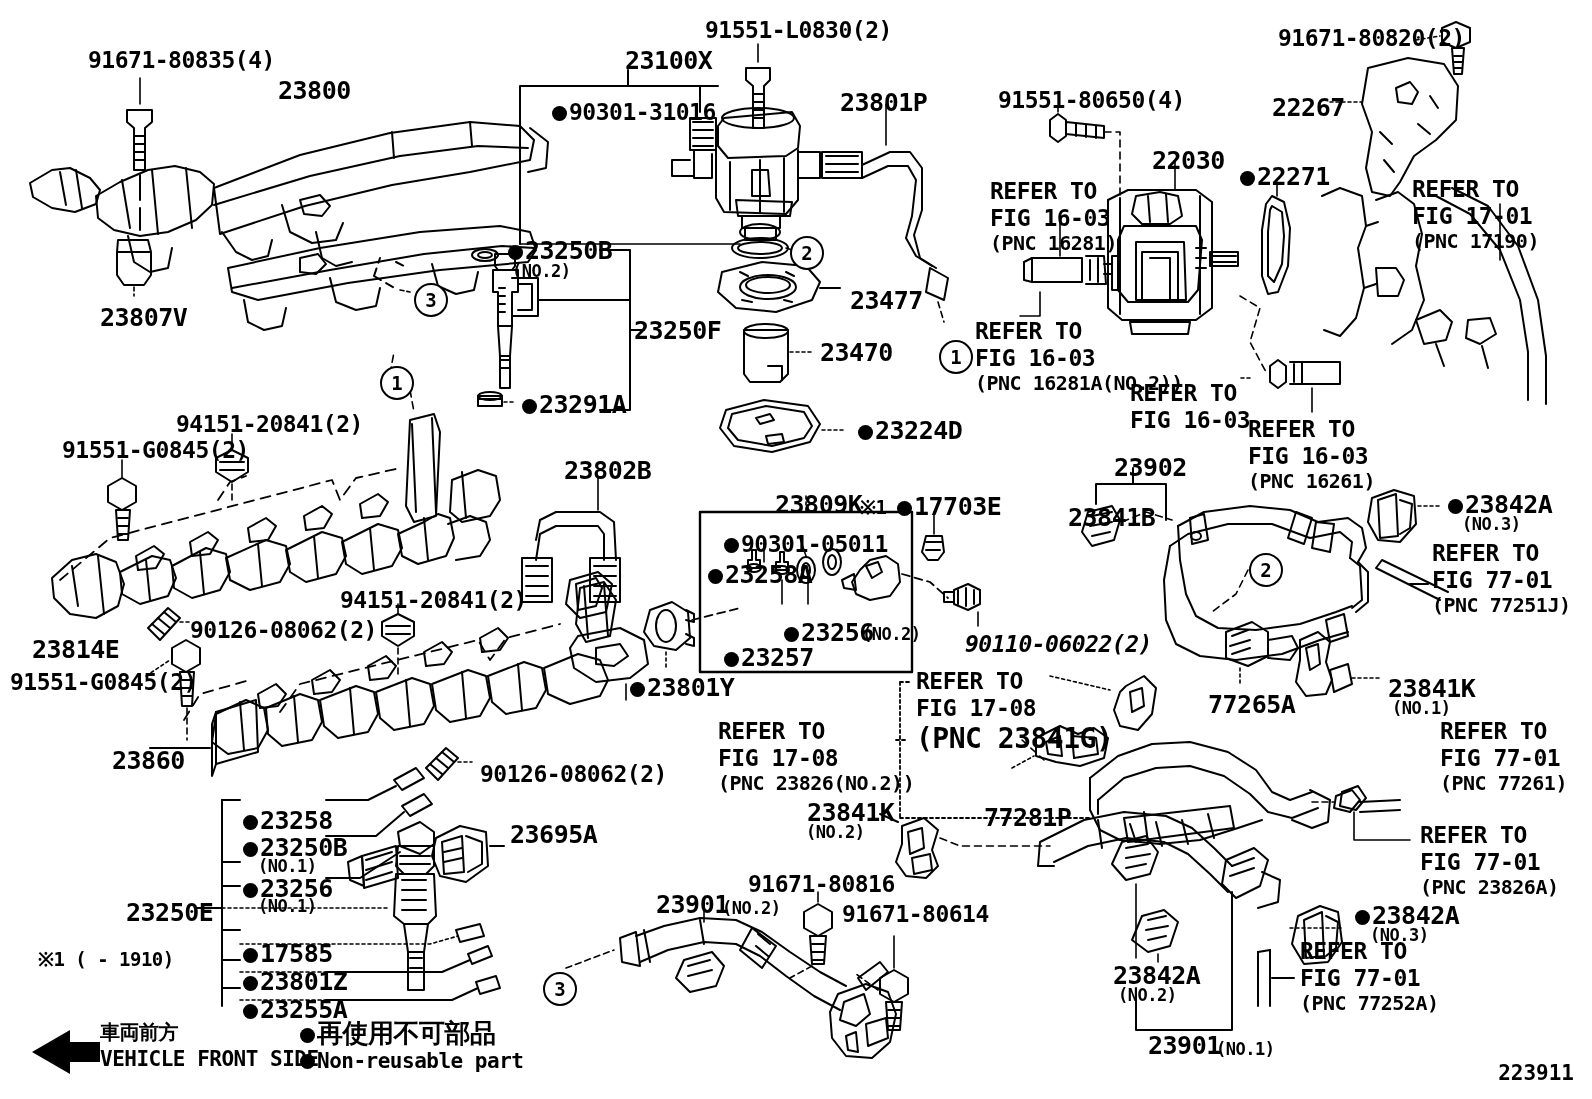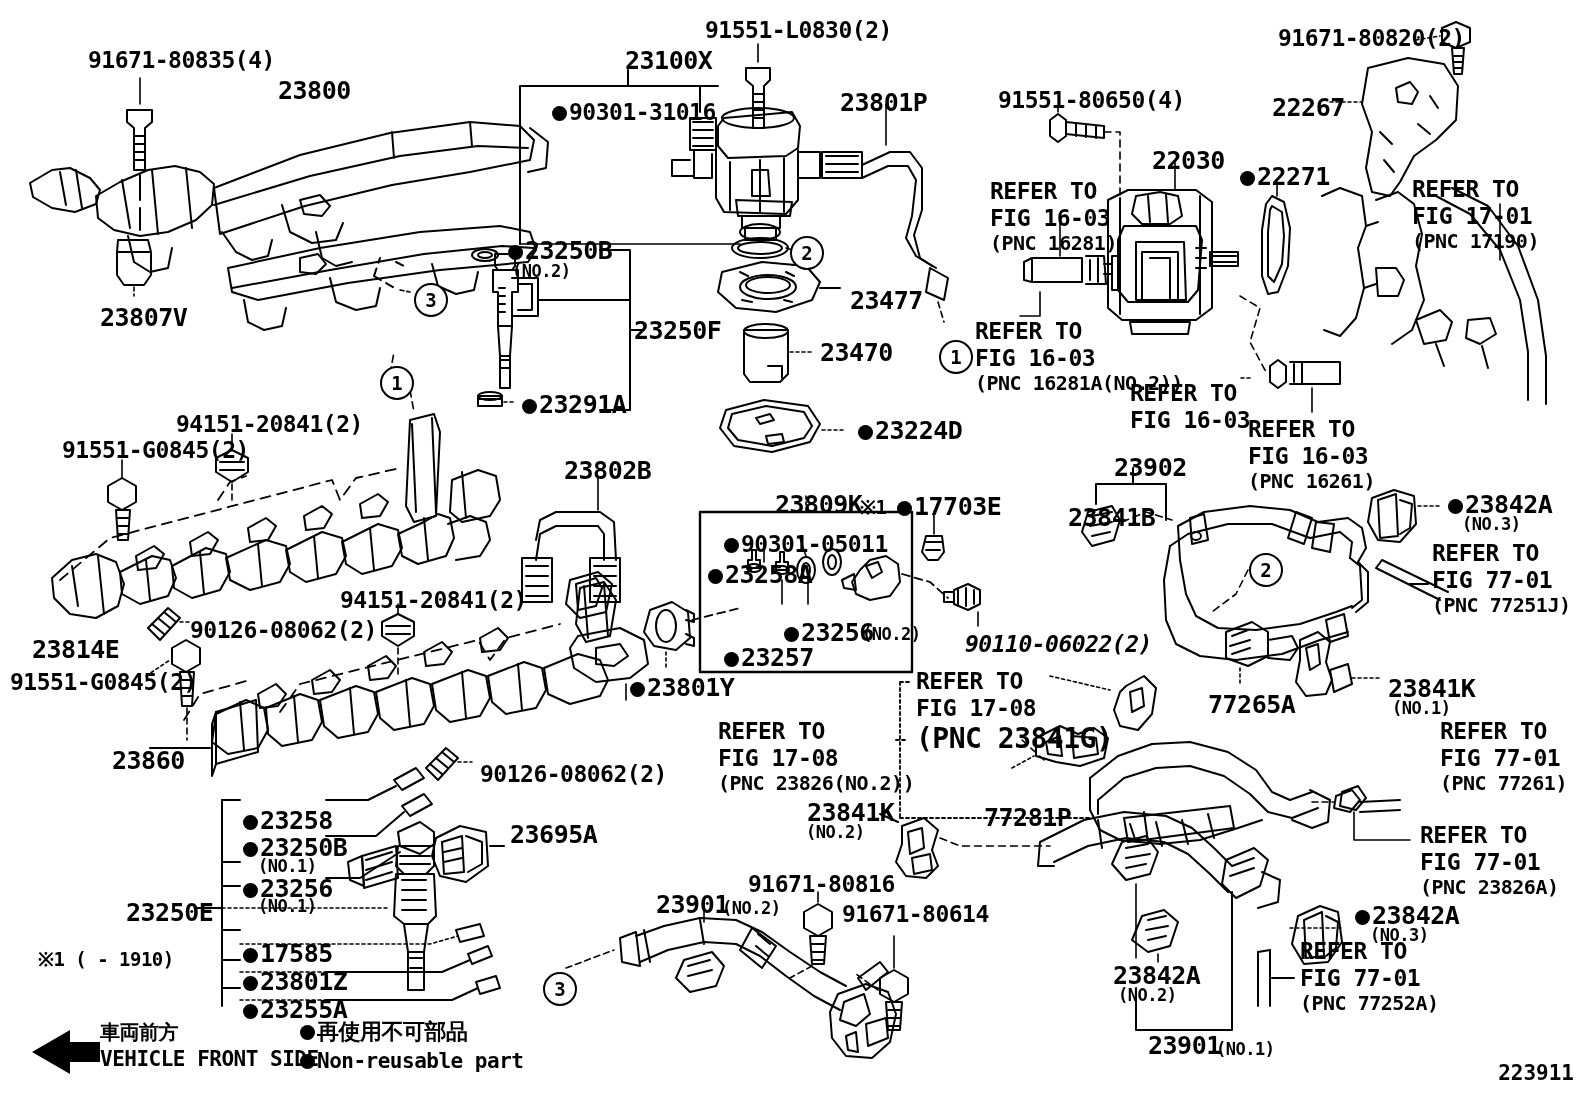--- a/index.html
+++ b/index.html
@@ -764,21 +764,21 @@
       <div class="circnum" style="left: 380px; top: 366px;">1</div>
       <div class="circnum" style="left: 1249px; top: 553px;">2</div>
       <div class="circnum" style="left: 543px; top: 972px;">3</div>
     </div>
 
   <div class="lbl s19" style="left:38px;top:950px;">※1 (    - 1910)</div>
 
   <div class="lbl jp" style="left:100px;top:1022px;font-size:20px;">車両前方</div>
   <div class="lbl s21" style="left:100px;top:1048px;">VEHICLE FRONT SIDE</div>
 
-  <div class="lbl" style="left:300px;top:1020px;font-size:22px;">
+  <div class="lbl" style="left:300px;top:1020px;font-size:26px;">
     <span class="dot"></span><span class="jp">再使用不可部品</span>
   </div>
   <div class="lbl s21" style="left:300px;top:1050px;">
     <span class="dot"></span><span>Non-reusable part</span>
   </div>
 
   <div id="figno">223911</div>
 
 </div>
 

